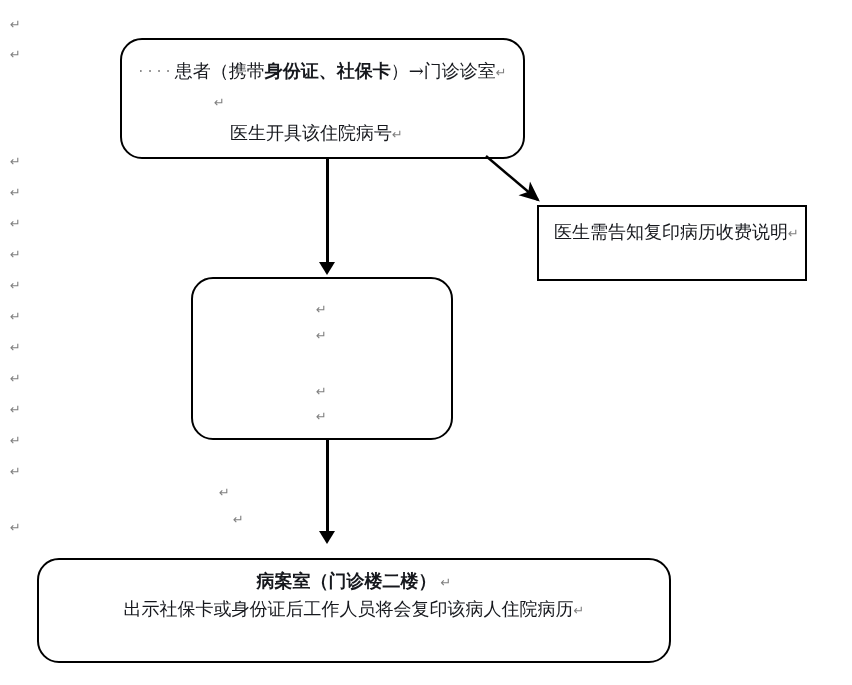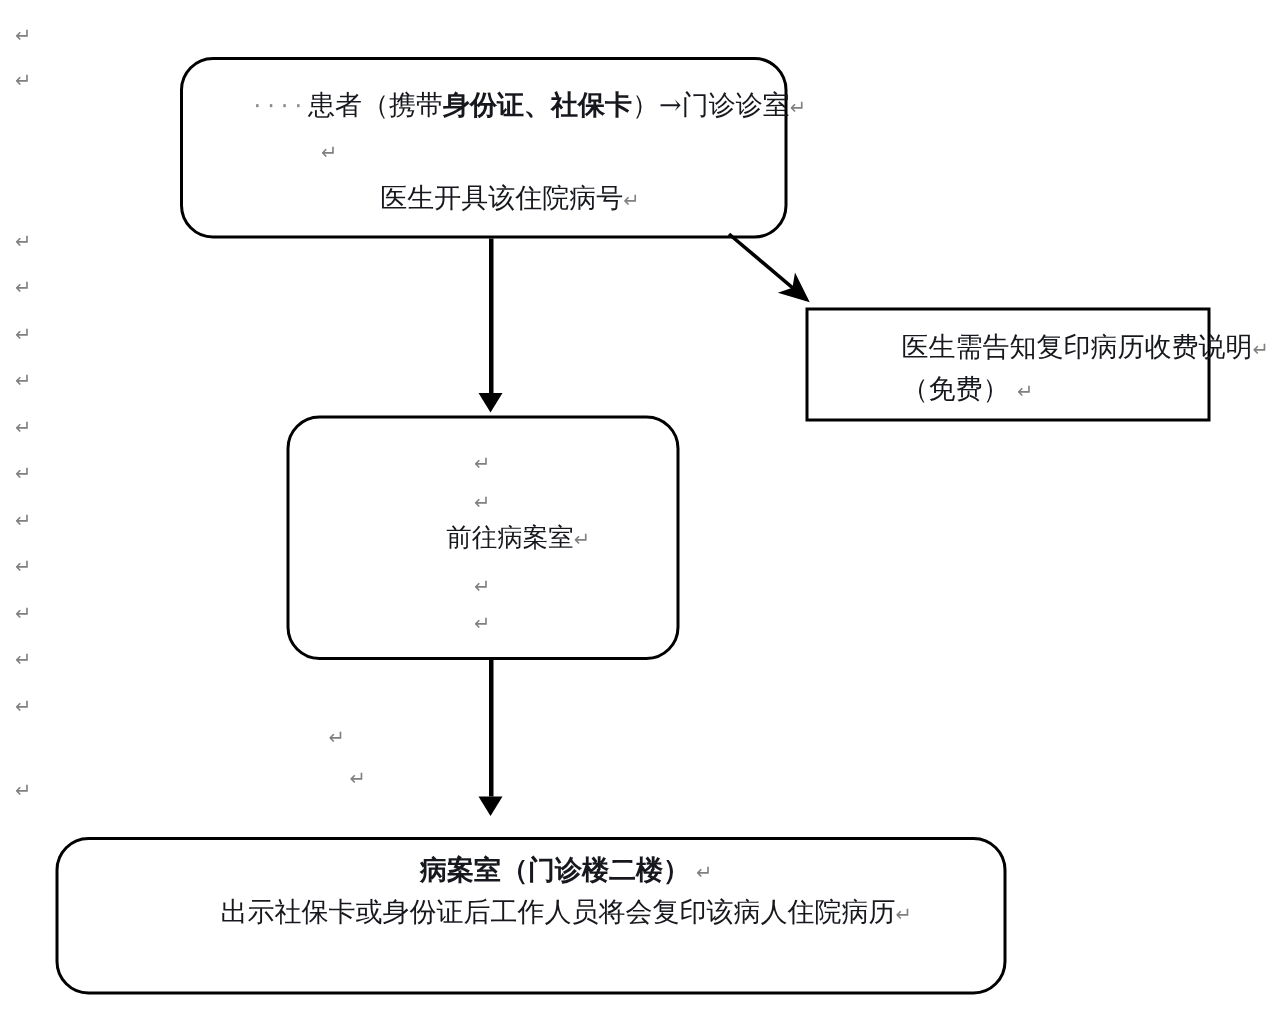--- a/index.html
+++ b/index.html
@@ -52,21 +52,20 @@
 
   .shape-text {
     position: absolute;
     left: 0;
     right: 0;
     text-align: center;
     font-size: 18px;
     line-height: 26px;
     color: #16181d;
     white-space: nowrap;
-    padding-left: 47px;
   }
   .shape-text.left {
     text-align: left;
   }
   .bold {
     font-weight: bold;
   }
 
   
   .vline {
@@ -138,33 +137,27 @@
         </marker>
       </defs>
       <line x1="6" y1="6" x2="58" y2="50" stroke="#000000" stroke-width="2.4" marker-end="url(#ah)"></line>
     </svg>
   </div>
 
   <div class="shape rect" style="left:537px; top:205px; width:270px; height:76px;">
     <div class="shape-text left" style="top:12px; left:15px; right:6px;">
       <span>医生需告知复印病历收费说明</span><span class="pilcrow" style="position:static; font-size:13px;">↵</span>
     </div>
-    <div class="shape-text left" style="top:40px; left:15px; right:6px;">
-      <span>（免费）</span><span class="pilcrow" style="position:static; font-size:13px; padding-left:5px;">↵</span>
-    </div>
   </div>
 
   <div class="shape rounded" style="left:191px; top:277px; width:262px; height:163px;">
 
     <span class="pilcrow" style="left:50%; margin-left:-6px; top:24px;">↵</span>
     <span class="pilcrow" style="left:50%; margin-left:-6px; top:50px;">↵</span>
 
-    <div class="shape-text" style="top:67px; left:0; right:0; font-size:17px;">
-      <span>前往病案室</span><span class="pilcrow" style="position:static; font-size:13px;">↵</span>
-    </div>
 
     <span class="pilcrow" style="left:50%; margin-left:-6px; top:106px;">↵</span>
     <span class="pilcrow" style="left:50%; margin-left:-6px; top:131px;">↵</span>
   </div>
 
   <div class="vline" style="left:326px; top:440px; height:91px;"></div>
   <div class="arrowhead-down" style="left:319px; top:531px;"></div>
 
   <div class="shape rounded" style="left:37px; top:558px; width:634px; height:105px;">
 

